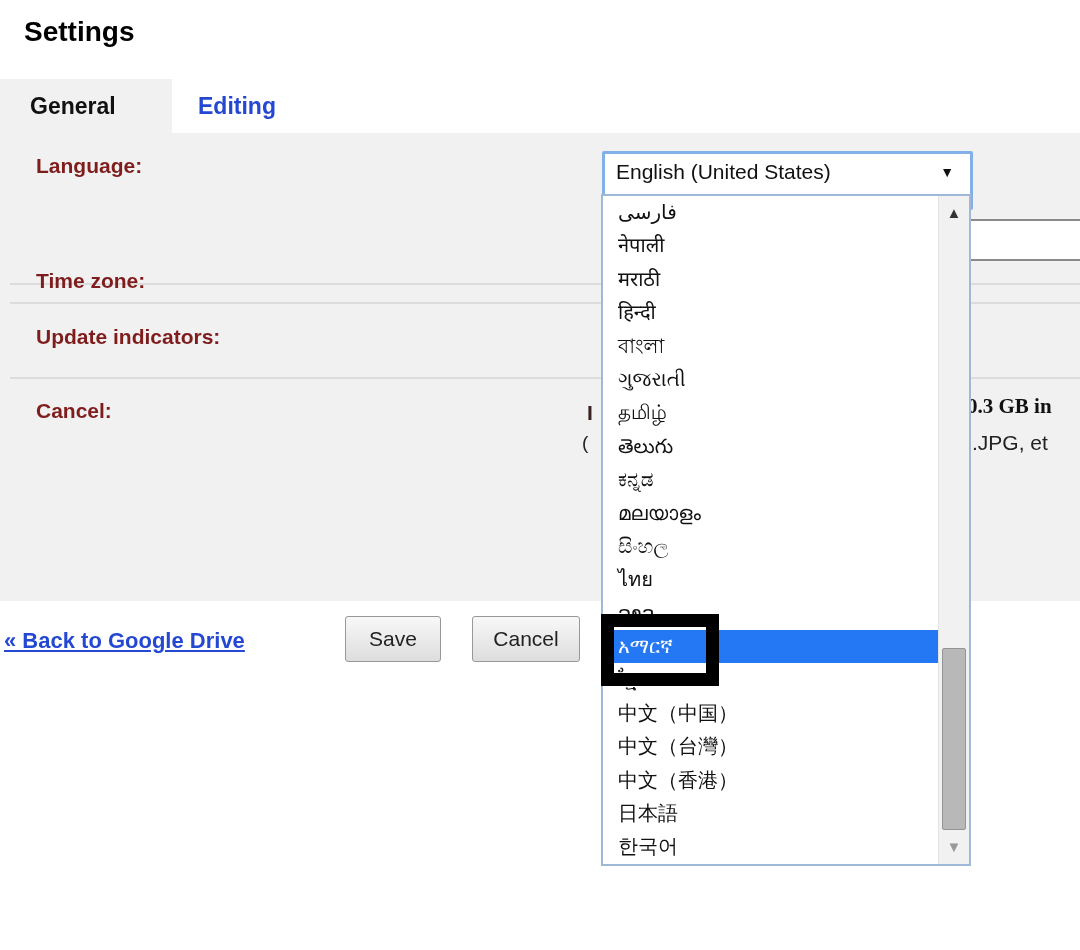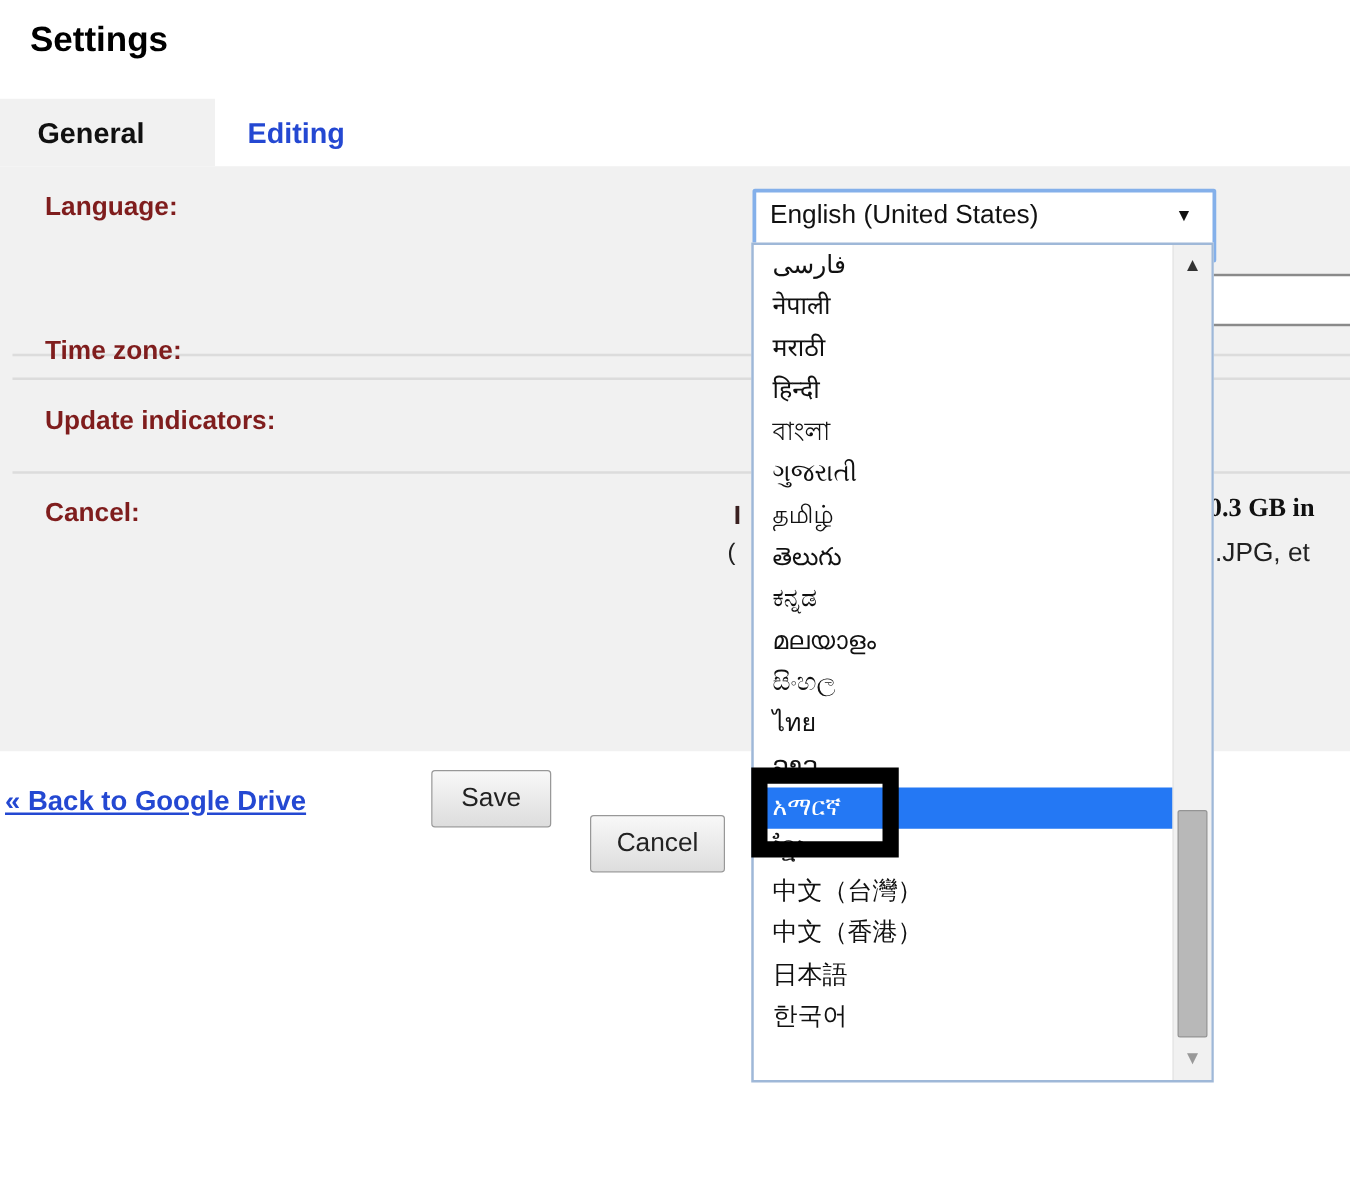--- a/index.html
+++ b/index.html
@@ -96,21 +96,21 @@
     text-decoration:underline; z-index:2; cursor:pointer; white-space:nowrap;
   }
   .btn{
     top:616px; height:46px; box-sizing:border-box; z-index:2;
     background:linear-gradient(#f8f8f8,#dddddd);
     border:1px solid #989898; border-radius:3px;
     font-size:21px; font-weight:normal; color:#222; text-align:center; line-height:44px;
     cursor:pointer;
   }
   .btn-save{left:345px; width:96px;}
-  .btn-cancel{left:472px; width:108px;margin-top:36px;}
+  .btn-cancel{left:472px; width:108px;}
 </style>
 </head>
 <body>
 
 <div class="screen">
 
   <div class="abs page-title">Settings</div>
 
   <div class="abs tab-general">General</div>
   <div class="abs tab-editing">Editing</div>
@@ -148,20 +148,21 @@
         <div class="opt">ગુજરાતી</div>
         <div class="opt">தமிழ்</div>
         <div class="opt">తెలుగు</div>
         <div class="opt">ಕನ್ನಡ</div>
         <div class="opt">മലയാളം</div>
         <div class="opt">සිංහල</div>
         <div class="opt">ไทย</div>
         <div class="opt">ລາວ</div>
         <div class="opt selected">አማርኛ</div>
         <div class="opt">ខ្មែរ</div>
+        <div class="opt">中文（中国）</div>
         <div class="opt">中文（台灣）</div>
         <div class="opt">中文（香港）</div>
         <div class="opt">日本語</div>
         <div class="opt">한국어</div>
       </div>
     <div class="scrollbar">
       <div class="scroll-up">▲</div>
       <div class="scroll-thumb"></div>
       <div class="scroll-down">▼</div>
     </div>

